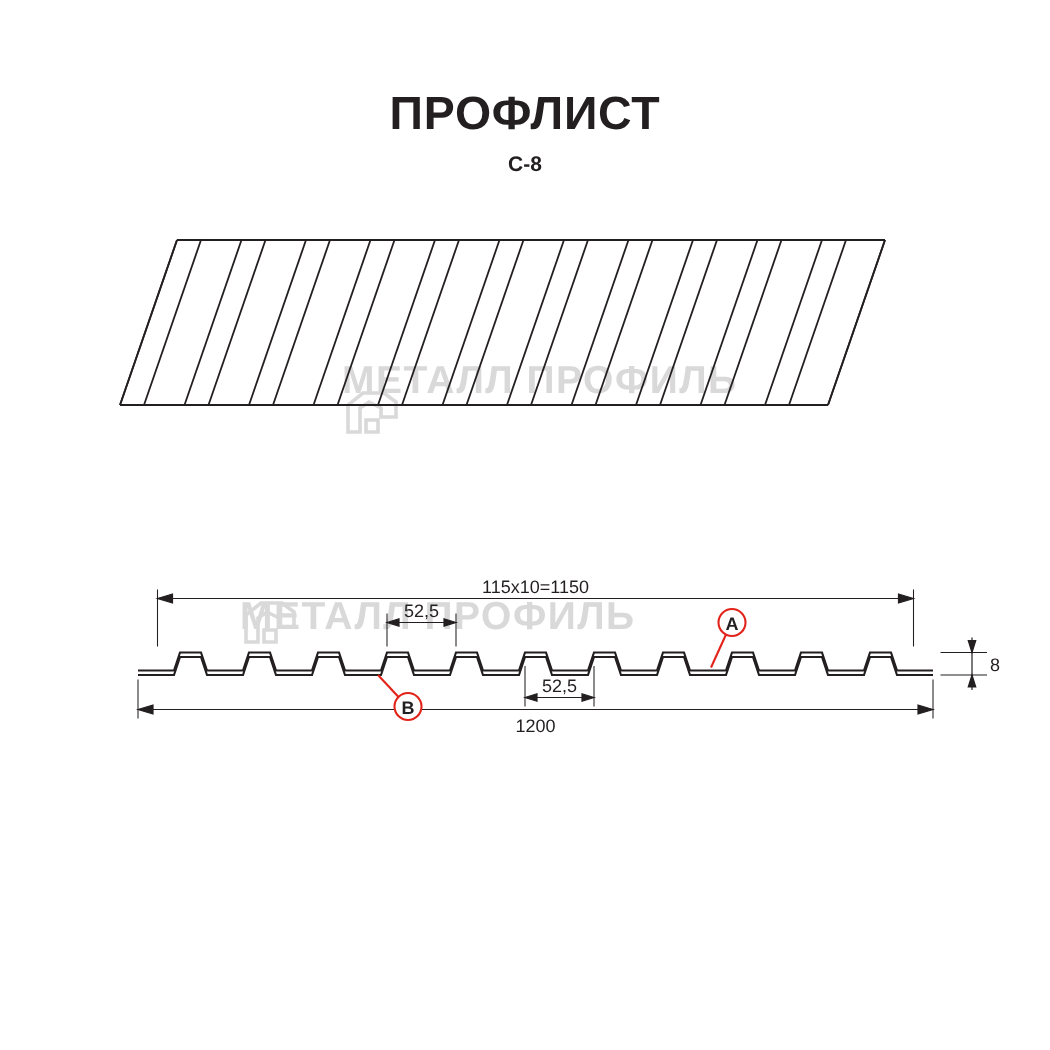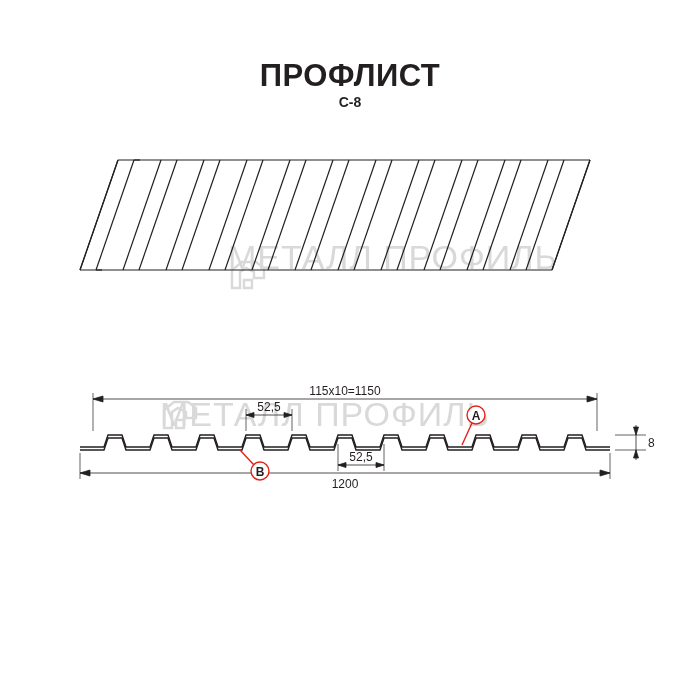--- a/index.html
+++ b/index.html
@@ -26,21 +26,21 @@
     left: 0;
     width: 700px;
     text-align: center;
     font-size: 31px;
     font-weight: bold;
     letter-spacing: 0.5px;
     color: #231f20;
   }
   .subtitle {
     position: absolute;
-    top: 94px;
+    top: 101px;
     left: 0;
     width: 700px;
     text-align: center;
     font-size: 14px;
     font-weight: bold;
     color: #231f20;
   }
   .footer-note {
     position: absolute;
     top: 618px;
@@ -54,30 +54,30 @@
   .iso-wrap {
     position: absolute;
     top: 140px;
     left: 60px;
     width: 580px;
     height: 170px;
   }
   .section-wrap {
     position: absolute;
     top: 375px;
-    left: 60px;
+    left: 72px;
     width: 600px;
     height: 120px;
   }
   .wm {
     position: absolute;
     pointer-events: none;
     color: #d9d9d9;
-    font-size: 34px;
-    font-weight: normal;
+    font-size: 26px;
+    font-weight: bold;
     letter-spacing: 1px;
     white-space: nowrap;
   }
   .wm1 { top: 238px; left: 228px; }
   .wm2 { top: 395px; left: 160px; }
   .wm-logo {
     position: absolute;
     pointer-events: none;
   }
   svg { display: block; }

